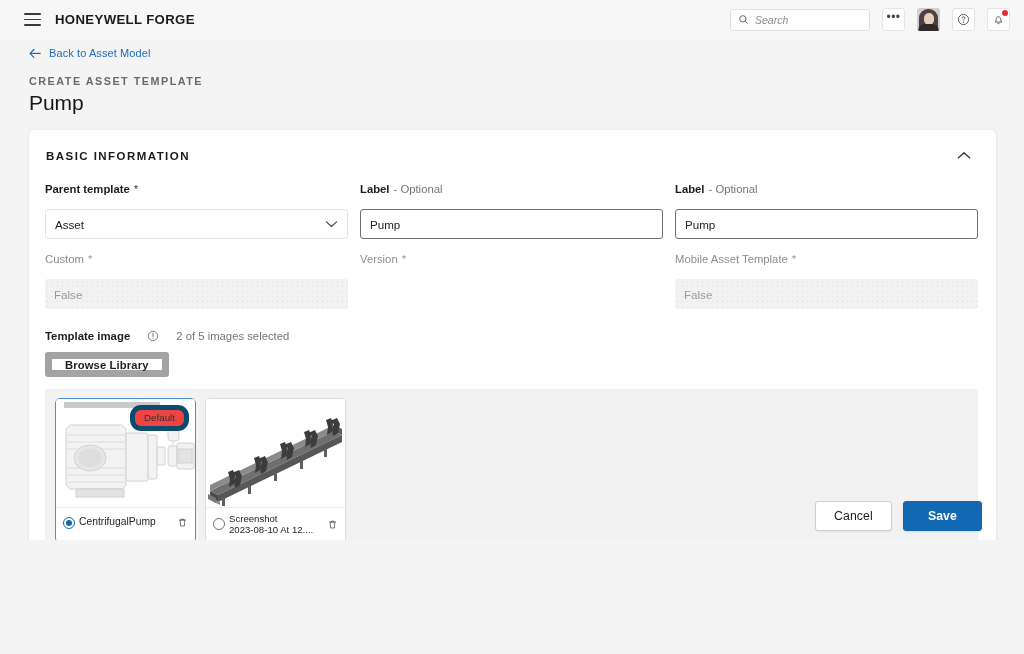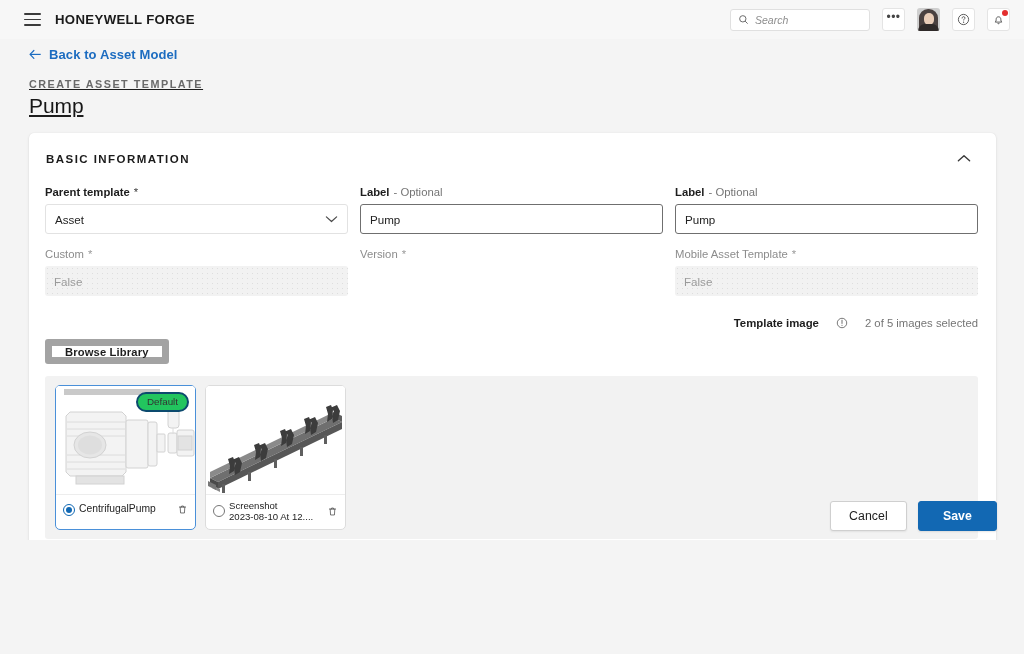--- a/index.html
+++ b/index.html
@@ -94,25 +94,25 @@
     background: #e32e2e;
   }
 
   
   .backlink {
     display: flex; align-items: center; gap: 7px;
     padding: 8px 0 0 29px;
     cursor: pointer;
   }
   .backlink .txt {
-    font-size: 13px; font-weight: bold; color: #1c6cc0; letter-spacing: 0.1px;
-  }
-
-  
-  .page-head { padding: 16px 8px 0 29px; text-decoration: underline; }
+    font-size: 11px; font-weight: normal; color: #1c6cc0; letter-spacing: 0.1px;
+  }
+
+  
+  .page-head { padding: 16px 8px 0 29px; }
   .eyebrow {
     font-size: 10.8px; font-weight: bold;
     letter-spacing: 1.5px; color: #6a6a6a;
   }
   .page-title {
     font-size: 21px; font-weight: normal; color: #171717;
     margin-top: 4px; letter-spacing: -0.1px;
   }
 
   
@@ -158,38 +158,39 @@
     height: 30px;
     border: 1px solid #cfcfcf;
     border-radius: 3px;
     background: #fff;
     display: flex; align-items: center;
     padding: 0 9px;
     font-size: 11.6px;
     color: #232323;
     cursor: text;
     position: relative;
+    margin-top: 8px;
   }
   .control.select { cursor: pointer; border-color: #e2e2e2; }
   .control.select .chev { margin-left: auto; }
   .control.strong { border-color: #6f6f6f; }
   .control.disabled {
     border: none;
     background-color: #f2f2f2;
     background-image: radial-gradient(circle, #dedede 0.6px, transparent 0.7px);
     background-size: 5px 5px;
     color: #9a9a9a;
     cursor: not-allowed;
   }
 
   .row2 { margin-top: 14px; }
 
   
   .tmpl-wrap { padding: 0 18px 0 16px; margin-top: 21px; }
-  .tmpl-head { display: flex; align-items: center; gap: 17px; justify-content: flex-end; }
+  .tmpl-head { display: flex; align-items: center; gap: 17px; }
   .tmpl-label { font-size: 11.4px; font-weight: bold; color: #1d1d1d; }
   .tmpl-count { font-size: 11.3px; color: #757575; }
   .browse-btn {
     margin-top: 10px;
     display: inline-flex; align-items: center; justify-content: center;
     height: 25px; padding: 0 13px;
     border: 7px solid #a3a3a3;
     border-radius: 3px;
     background: #fff;
     font-size: 11.2px; font-weight: bold; color: #1d1d1d;
@@ -215,23 +216,23 @@
     display: flex; flex-direction: column;
     cursor: pointer;
   }
   .img-card.selected { border: 1.5px solid #4a90d9; }
   .thumb {
     height: 108px; position: relative; overflow: hidden;
     background: #fff;
   }
   .default-badge {
     position: absolute; right: 6px; top: 6px;
-    border: 2px solid #0c4a6e;
+    border: 5px solid #0c4a6e;
     border-radius: 11px;
-    background: #22c55e;
+    background: #ef4444;
     font-size: 9.8px; color: #333;
     padding: 2px 9px 3px;
     z-index: 3;
   }
   .card-foot {
     border-top: 1px solid #ededed;
     display: flex; align-items: center; gap: 4px;
     padding: 5px 7px 6px 7px;
     min-height: 31px;
   }
@@ -274,21 +275,21 @@
     font-size: 11px; color: #6e6e6e;
   }
 
   
   .footer {
     position: absolute;
     right: 0; bottom: 0;
     width: 1024px; height: 49px;
     display: flex; align-items: center; justify-content: flex-end;
     gap: 11px;
-    padding-right: 27px;
+    padding-right: 42px;
     pointer-events: none;
   }
   .btn {
     pointer-events: auto;
     height: 30px;
     border-radius: 3px;
     font-size: 12.3px;
     display: inline-flex; align-items: center; justify-content: center;
     cursor: pointer;
     letter-spacing: 0.1px;

